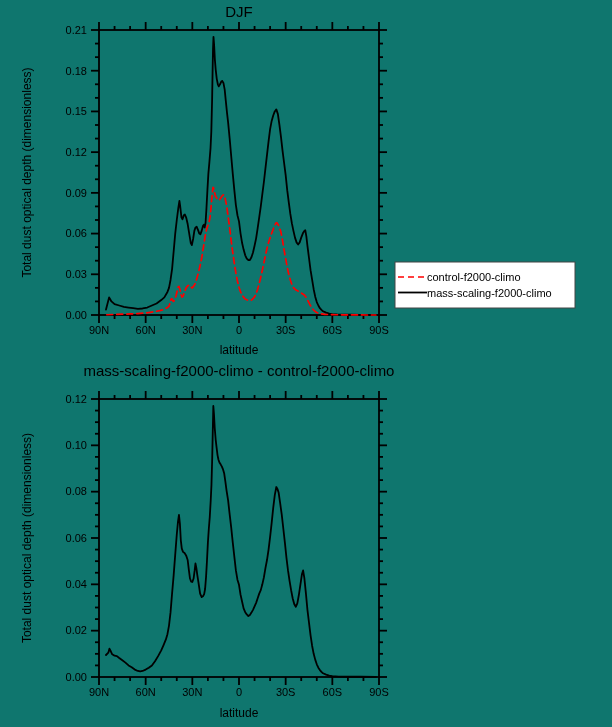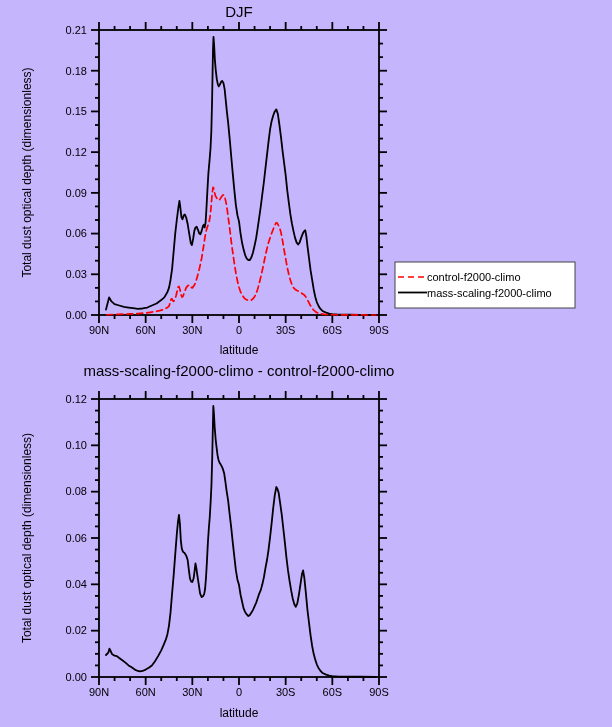--- a/index.html
+++ b/index.html
@@ -1,20 +1,20 @@
 <!DOCTYPE html>
 <html><head>
 <meta charset="utf-8">
 <style>
   html, body { margin: 0; padding: 0; background: #ffffff; }
   .canvas {
     position: relative;
     width: 612px;
     height: 727px;
-    background: #c4b5fd;
+    background: #0f766e;
     font-family: "Liberation Sans", sans-serif;
   }
   svg text {
     font-family: "Liberation Sans", sans-serif;
     fill: #000000;
   }
   .chart-title   { font-size: 15px; }
   .axis-title    { font-size: 12px; }
   .tick-label    { font-size: 11px; }
   .legend-label  { font-size: 11px; }

